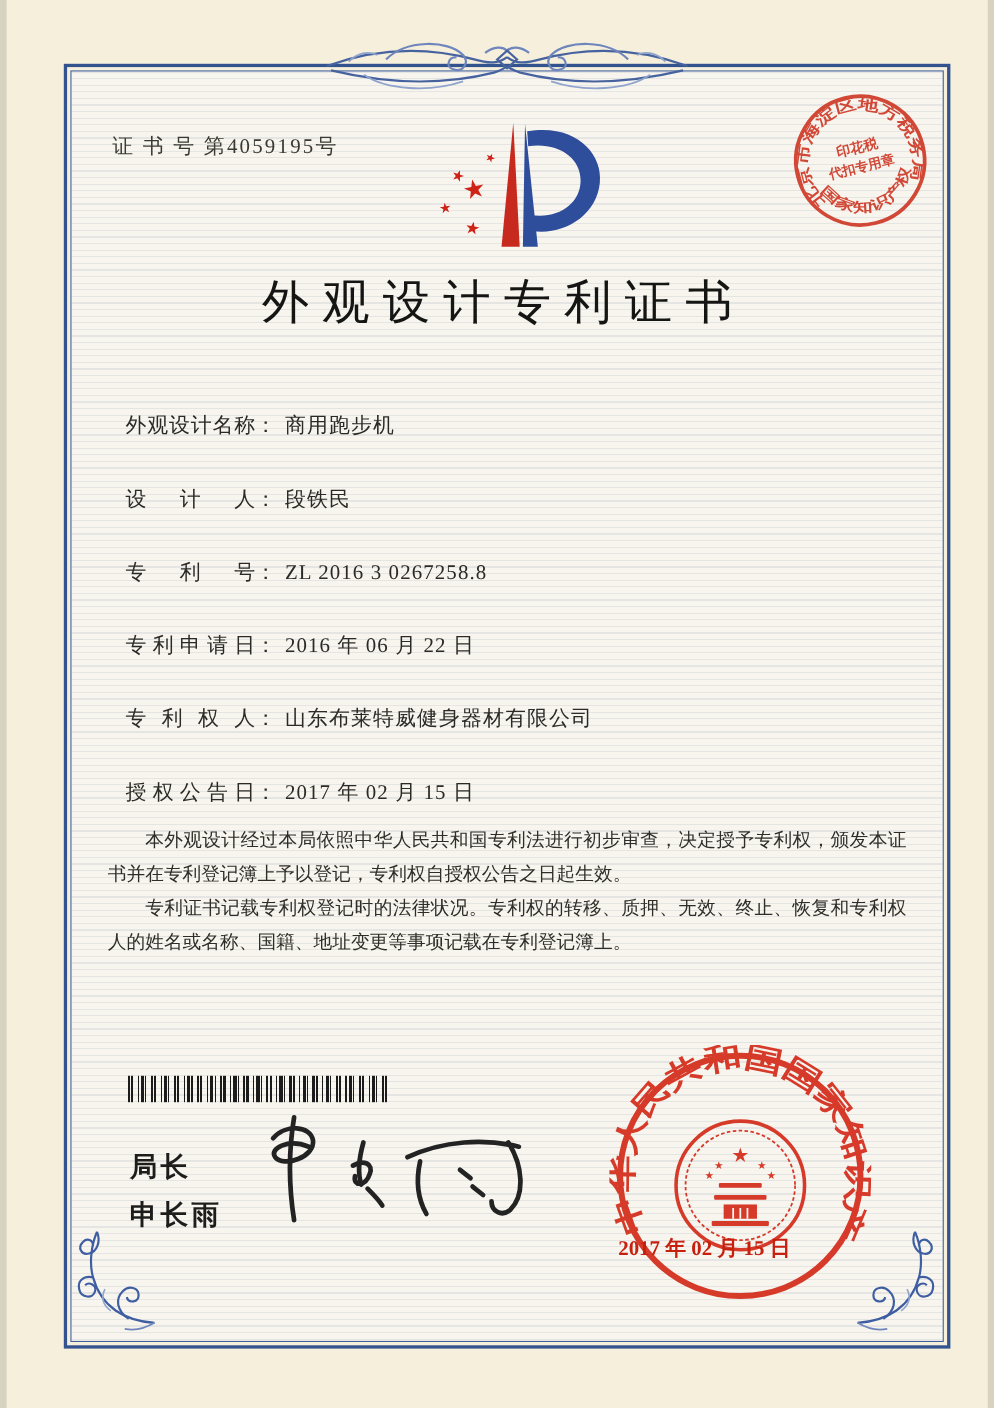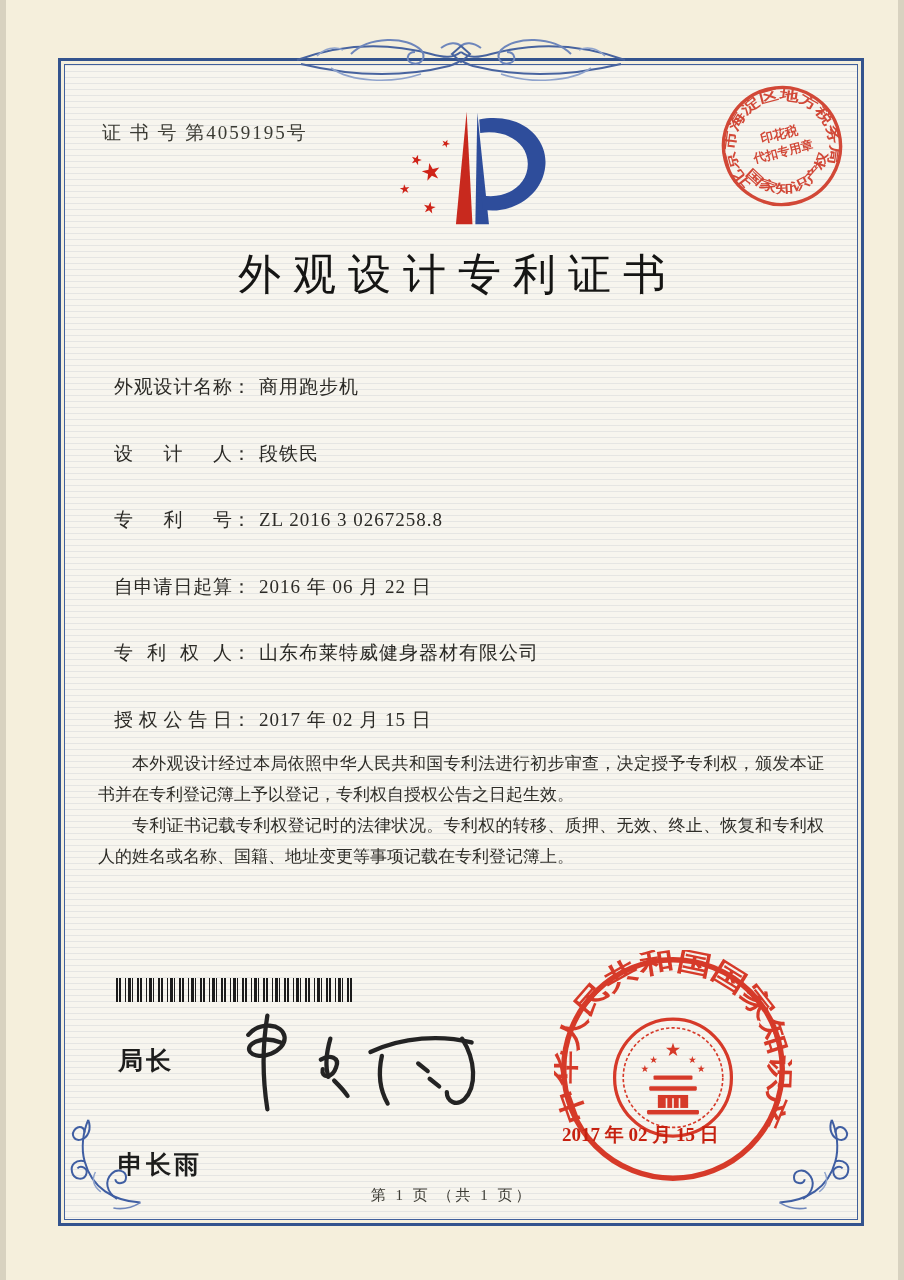--- a/index.html
+++ b/index.html
@@ -31,21 +31,21 @@
     background:repeating-linear-gradient(90deg,
       #1b1b1b 0 2px, rgba(0,0,0,0) 2px 3px,
       #1b1b1b 3px 5px, rgba(0,0,0,0) 5px 9px,
       #1b1b1b 9px 10px, rgba(0,0,0,0) 10px 12px,
       #1b1b1b 12px 15px, rgba(0,0,0,0) 15px 16px,
       #1b1b1b 16px 17px, rgba(0,0,0,0) 17px 21px);}
   .role,.signer{position:absolute;left:112px;
     font-family:"Liberation Sans","DejaVu Sans",sans-serif;
     font-size:25px;font-weight:700;letter-spacing:3px;color:#1d1d1c;}
   .role{top:1044px;}
-  .signer{top:1148px;font-family:Liberation Mono, monospace;}
+  .signer{top:1088px;font-family:Liberation Mono, monospace;}
   .signature{position:absolute;left:228px;top:1010px;}
   .seal{position:absolute;left:548px;top:950px;opacity:.95;}
   .seal-date{position:absolute;left:556px;top:1122px;font-size:19px;font-weight:700;
     color:#c6200f;white-space:nowrap;}
   .page-footer{position:absolute;left:0;top:1186px;width:100%;text-align:center;
     font-size:15px;letter-spacing:3px;color:#3c3b34;}
   .corner-br{position:absolute;left:770px;top:1104px;}
   .corner-bl{position:absolute;left:48px;top:1104px;transform:scaleX(-1);}
   .flourish{position:absolute;left:285px;top:24px;}
 </style>
@@ -108,21 +108,21 @@
     <div class="field">
       <span class="flabel">外观设计名称</span><span class="fcolon">：</span><span class="fvalue">商用跑步机</span>
     </div>
     <div class="field">
       <span class="flabel">设计人</span><span class="fcolon">：</span><span class="fvalue">段铁民</span>
     </div>
     <div class="field">
       <span class="flabel">专利号</span><span class="fcolon">：</span><span class="fvalue">ZL 2016 3 0267258.8</span>
     </div>
     <div class="field">
-      <span class="flabel">自申请日起算</span><span class="fcolon">：</span><span class="fvalue">2016 年 06 月 22 日</span>
+      <span class="flabel">专利申请日</span><span class="fcolon">：</span><span class="fvalue">2016 年 06 月 22 日</span>
     </div>
     <div class="field">
       <span class="flabel">专利权人</span><span class="fcolon">：</span><span class="fvalue">山东布莱特威健身器材有限公司</span>
     </div>
     <div class="field">
       <span class="flabel">授权公告日</span><span class="fcolon">：</span><span class="fvalue">2017 年 02 月 15 日</span>
     </div>
   </div>
 
   <div class="paras">
@@ -189,15 +189,14 @@
       <path d="M66,58 C76,56 82,62 80,70 C78,79 66,80 64,72 C62,66 70,62 74,66"></path>
       <path d="M30,100 C42,92 44,80 36,72 C30,66 20,68 20,76 C20,83 30,85 32,78"></path>
       <path d="M4,104 C14,110 24,112 34,110" stroke="#6e86bb" stroke-width="1.8"></path>
       <path d="M48,92 C56,86 58,78 54,70" stroke="#8fa3cc" stroke-width="1.6"></path>
     </g>
   </svg>
   <svg class="corner-bl" width="90" height="118" viewBox="0 0 100 120">
     <use href="#cornerPaths"></use>
   </svg>
 
-  <div class="page-footer">第 1 页 （共 1 页）</div>
 
 </div>
 
 </body></html>

